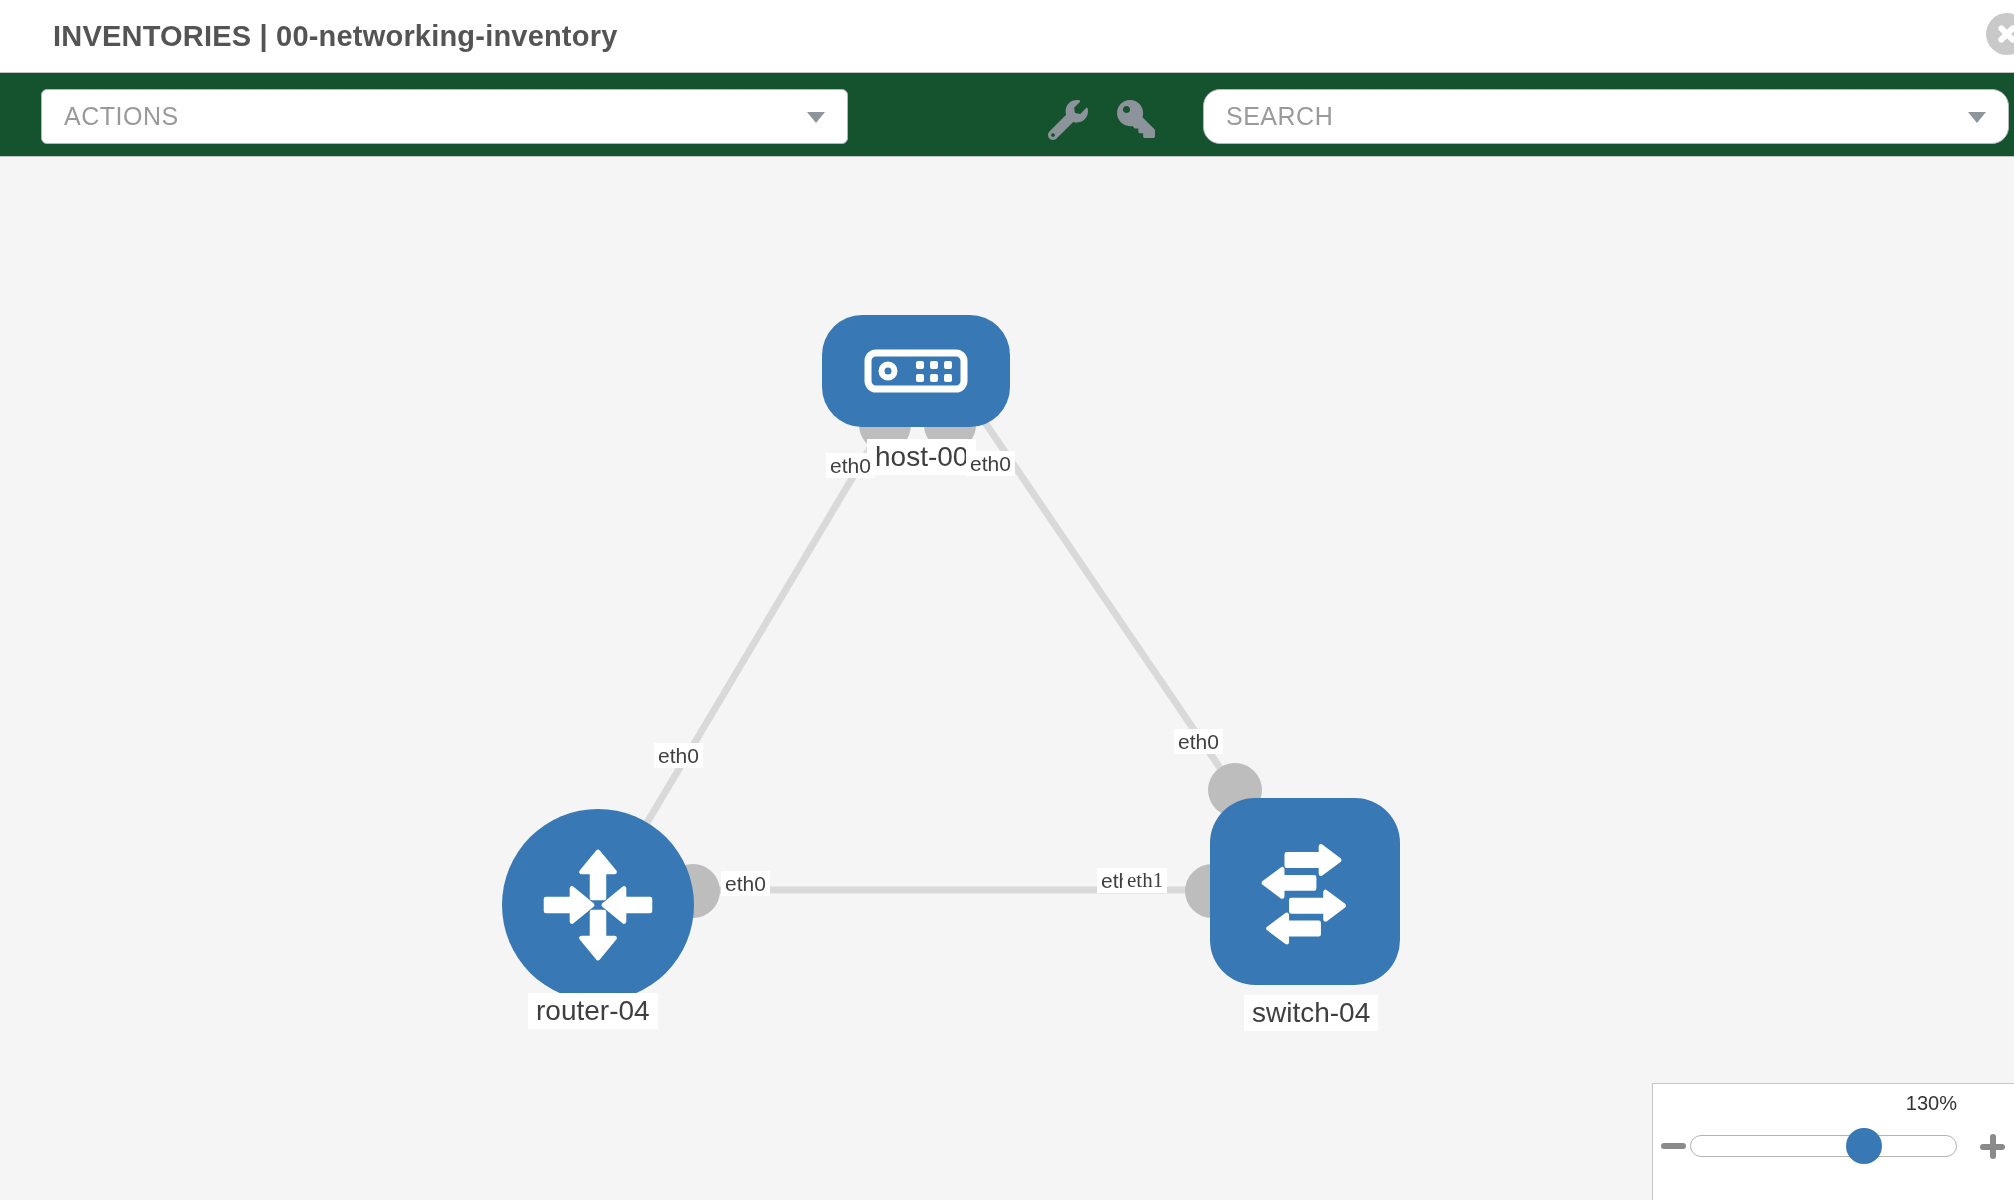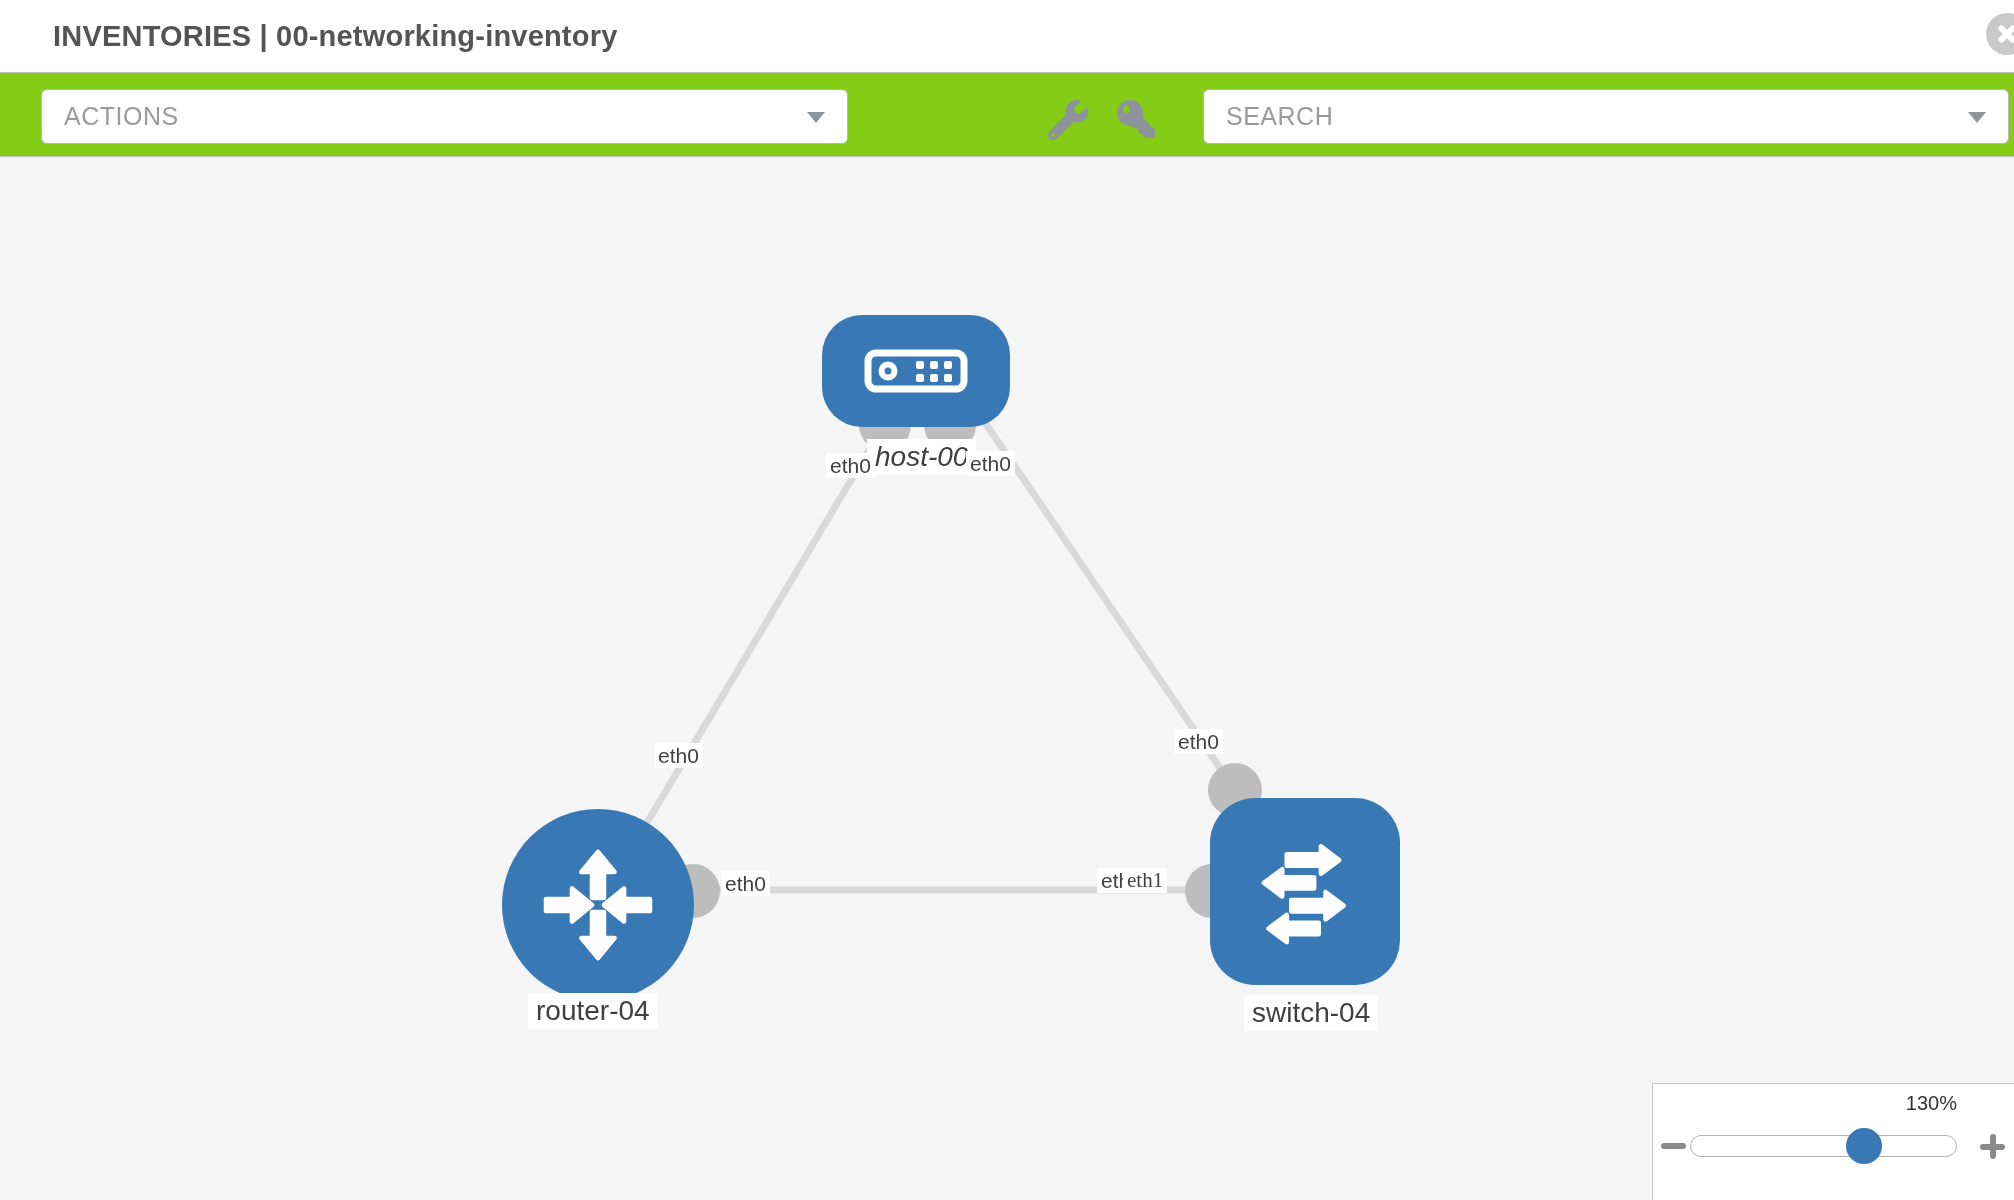--- a/index.html
+++ b/index.html
@@ -9,43 +9,43 @@
     background:#ffffff;
   }
   
   .header{position:absolute;left:12px;top:0;width:2014px;height:72px;background:#ffffff;}
   .page-title{position:absolute;left:41px;top:0;line-height:72px;font-size:29px;font-weight:700;color:#545454;letter-spacing:0.2px;}
   .close-btn{position:absolute;left:1974px;top:13px;width:42px;height:42px;border-radius:50%;background:#c9c9c9;cursor:pointer;}
   .close-btn .bar{position:absolute;left:10px;top:18px;width:22px;height:6px;background:#ffffff;border-radius:3px;}
   .close-btn .bar.b1{transform:rotate(45deg);}
   .close-btn .bar.b2{transform:rotate(-45deg);}
   
-  .toolbar{position:absolute;left:0;top:72px;width:2014px;height:85px;background:#84cc16;
+  .toolbar{position:absolute;left:0;top:72px;width:2014px;height:85px;background:#14532d;
     border-top:1px solid #c2c2c2;border-bottom:1px solid #c2c2c2;box-sizing:border-box;}
   .select-box{position:absolute;top:16px;height:55px;background:#ffffff;border:1px solid #b7b7b7;border-radius:6px;box-sizing:border-box;cursor:pointer;}
   .select-box .ph{position:absolute;left:22px;top:0;line-height:53px;font-size:25px;color:#9a9a9a;letter-spacing:0.5px;}
   .caret{position:absolute;right:22px;top:22px;width:0;height:0;border-left:9px solid transparent;border-right:9px solid transparent;border-top:11px solid #8f959c;}
   .actions-box{left:41px;width:807px;}
-  .search-box{left:1203px;width:806px;}
+  .search-box{left:1203px;width:806px;border-radius:17px;}
   .tool-icon{position:absolute;top:27px;width:40px;height:40px;cursor:pointer;}
   .tool-icon svg{display:block;}
   .wrench-btn{left:1048px;}
   .key-btn{left:1117px;}
   
   .canvas{position:absolute;left:0;top:157px;width:2014px;height:1043px;background:#f5f5f5;}
   .links-layer{position:absolute;left:0;top:0;}
   .node{position:absolute;background:#3878b4;display:flex;align-items:center;justify-content:center;cursor:pointer;}
   .node svg{display:block;}
   .node-host{left:822px;top:158px;width:188px;height:112px;border-radius:40px;}
   .node-router{left:502px;top:652px;width:192px;height:192px;border-radius:50%;}
   .node-switch{left:1210px;top:641px;width:190px;height:187px;border-radius:45px;}
   .chip{position:absolute;background:#ffffff;color:#3f3f3f;white-space:nowrap;}
   .if-label{font-size:21px;line-height:25px;padding:0 4px;}
   .node-label{font-size:28px;line-height:32px;padding:2px 8px;}
-  .lbl-host{left:867px;top:282px;font-style:italic;}
+  .lbl-host{left:867px;top:282px;}
   .lbl-router{left:528px;top:836px;}
   .lbl-switch{left:1244px;top:838px;}
   .if-host-left{left:826px;top:296px;}
   .if-host-right{left:966px;top:294px;}
   .if-hr-mid{left:654px;top:586px;}
   .if-hs-switch{left:1174px;top:572px;}
   .if-rs-router{left:721px;top:714px;}
   .if-rs-switch-under{left:1097px;top:711px;z-index:1;}
   .if-rs-switch{left:1123px;top:711px;z-index:2;font-family:Liberation Serif, serif;}
   

